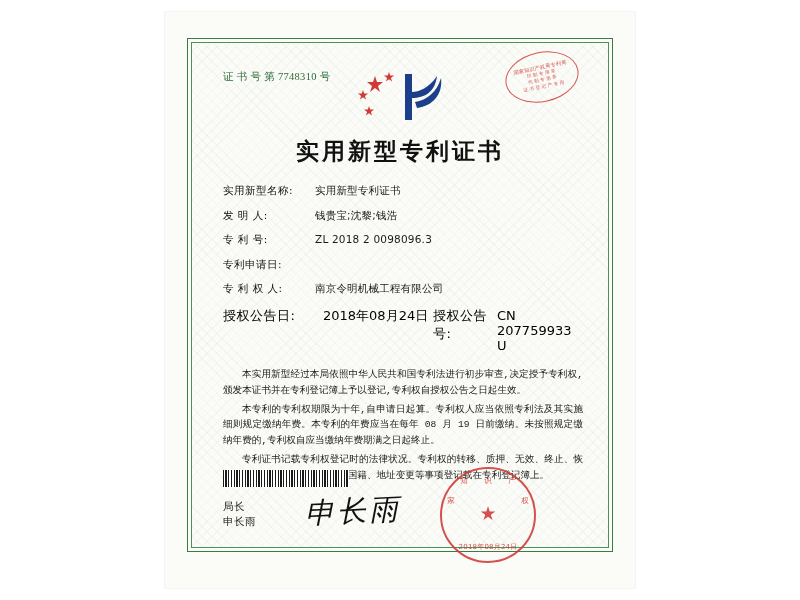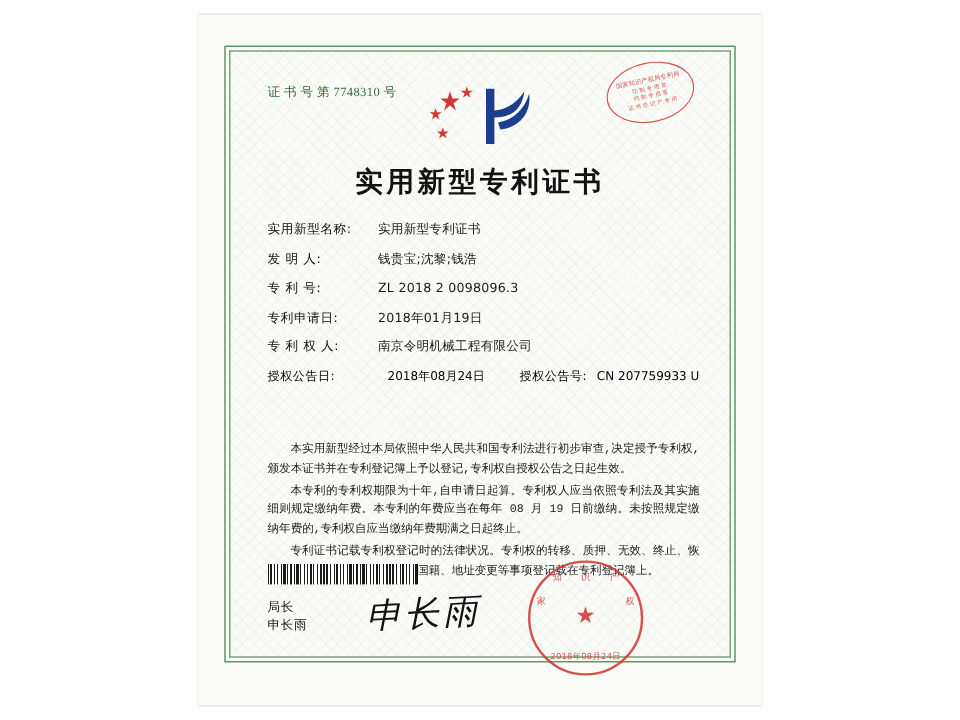--- a/index.html
+++ b/index.html
@@ -138,21 +138,21 @@
     letter-spacing: 0.5px;
     color: #111;
   }
   .field-value {
     flex: 1 1 auto;
     letter-spacing: 0.2px;
   }
   .row-double {
     display: flex;
     align-items: baseline;
-    font-size: 10px;
+    font-size: 13px;
     margin-bottom: 5px;
     font-family: "DejaVu Sans", sans-serif;
   }
   .row-double .half {
     display: flex;
     align-items: baseline;
   }
   .row-double .half.first { width: 210px; flex: 0 0 210px; }
   .row-double .lbl { letter-spacing: 0.5px; }
   .row-double .lbl.pad { width: 92px; flex: 0 0 92px; }
@@ -325,21 +325,20 @@
       <div class="field-row">
         <span class="field-label">发 明 人:</span>
         <span class="field-value">钱贵宝;沈黎;钱浩</span>
       </div>
       <div class="field-row">
         <span class="field-label">专 利 号:</span>
         <span class="field-value">ZL 2018 2 0098096.3</span>
       </div>
       <div class="field-row">
         <span class="field-label">专利申请日:</span>
-        <span class="field-value">2018年01月19日</span>
       </div>
       <div class="field-row">
         <span class="field-label">专 利 权 人:</span>
         <span class="field-value">南京令明机械工程有限公司</span>
       </div>
 
       <div class="row-double">
         <span class="half first">
           <span class="lbl pad">授权公告日:</span>
           <span class="val">2018年08月24日</span>

